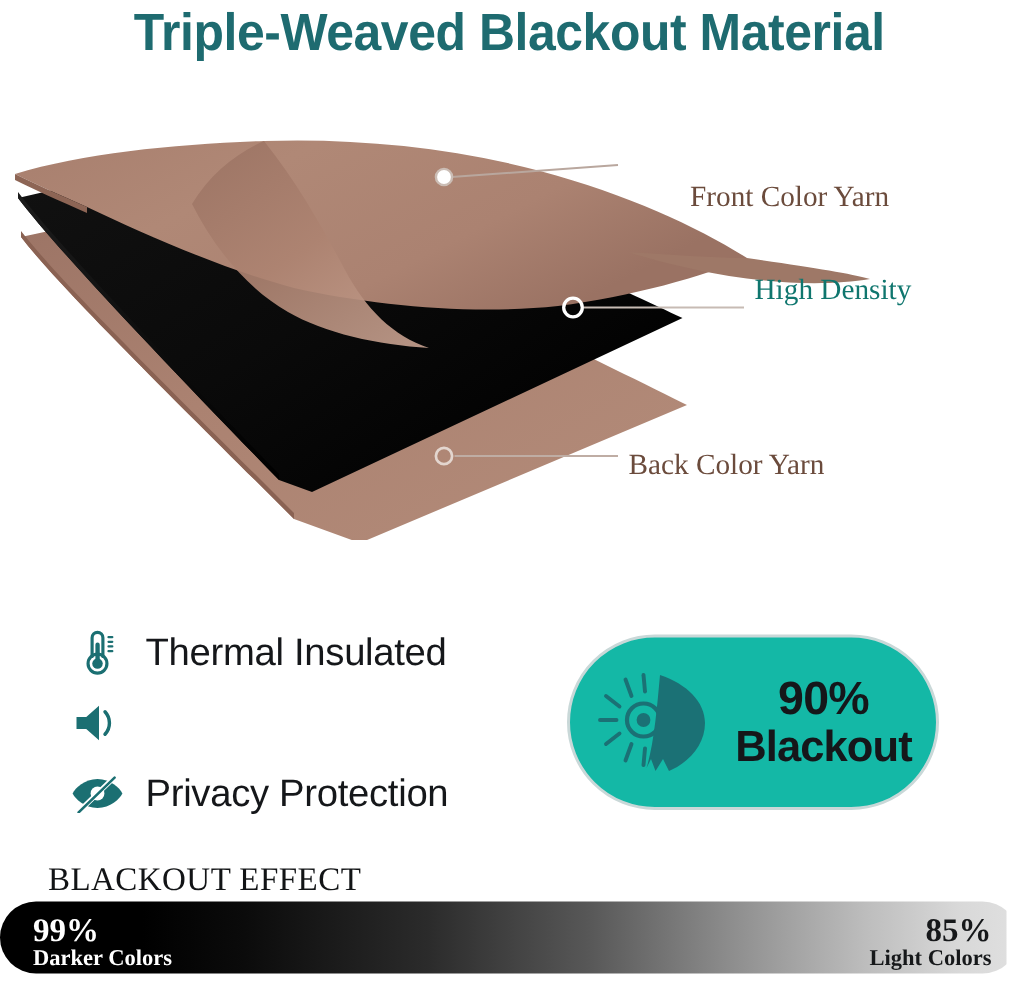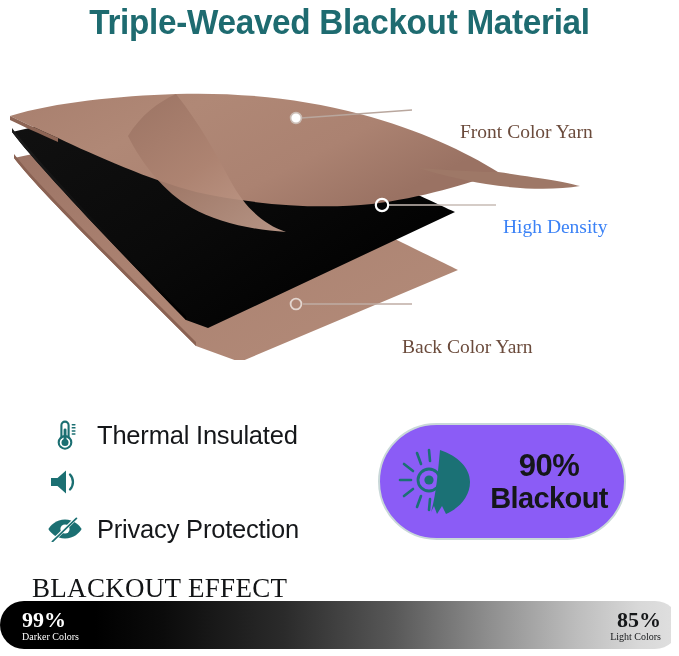--- a/index.html
+++ b/index.html
@@ -44,25 +44,25 @@
   #diagram svg { display: block; }
 
   .callout-label {
     position: absolute;
     font-family: "Liberation Serif", serif;
     font-size: 19.5px;
     white-space: nowrap;
     line-height: 1.18;
   }
   .callout-brown { color: #6b4b3c; }
-  .callout-dark  { color: #3b82f6; margin-top: 33px; }
+  .callout-dark  { color: #0f766e; }
 
   #label-front { left: 420px; top: 120px; margin-left: 40px; }
   #label-hd    { left: 503px; top: 182px; }
-  #label-back  { left: 402px; top: 299px; margin-top: 36px; }
+  #label-back  { left: 419px; top: 299px; }
 
   
   #features {
     position: absolute;
     left: 46px;
     top: 412px;
     width: 320px;
   }
   .feature-row {
     display: flex;
@@ -91,21 +91,21 @@
 
   
   #badge {
     position: absolute;
     left: 378px;
     top: 423px;
     width: 248px;
     height: 117px;
     border: 2px solid #c9d8d8;
     border-radius: 59px;
-    background: #8b5cf6;
+    background: #14b8a6;
     display: flex;
     align-items: center;
     box-sizing: border-box;
   }
   #badge-icon {
     width: 86px;
     min-width: 86px;
     height: 78px;
     margin-left: 14px;
     display: flex;
@@ -125,21 +125,21 @@
   }
   #badge-pct { font-size: 31px; display: block; letter-spacing: -0.5px; }
   #badge-word { font-size: 29px; display: block; letter-spacing: -0.6px; }
 
   
   #effect-label {
     position: absolute;
     left: 32px;
     top: 573px;
     font-family: "Liberation Serif", serif;
-    font-size: 27px;
+    font-size: 22px;
     color: #121416;
     letter-spacing: 0.3px;
     white-space: nowrap;
   }
   #gradient-bar {
     position: absolute;
     left: 0px;
     top: 601px;
     width: 679px;
     height: 48px;
@@ -158,21 +158,21 @@
   .bar-block {
     position: absolute;
     top: 7px;
     line-height: 1.05;
     white-space: nowrap;
     font-family: "Liberation Serif", serif;
   }
   #bar-left  { left: 22px; text-align: left; color: #ffffff; }
   #bar-right { right: 18px; text-align: right; color: #16181a; }
   .bar-pct  { display: block; font-size: 22px; font-weight: bold; }
-  .bar-sub  { display: block; font-size: 10px; font-weight: normal; margin-top: 1px; text-align: right; }
+  .bar-sub  { display: block; font-size: 15px; font-weight: bold; margin-top: 1px; text-align: right; }
 </style>
 </head>
 <body>
 
 <div id="page">
 
   <div id="title">Triple-Weaved Blackout Material</div>
 
   <div id="diagram">
     <svg width="679" height="280" viewBox="0 0 679 280" xmlns="http://www.w3.org/2000/svg">

